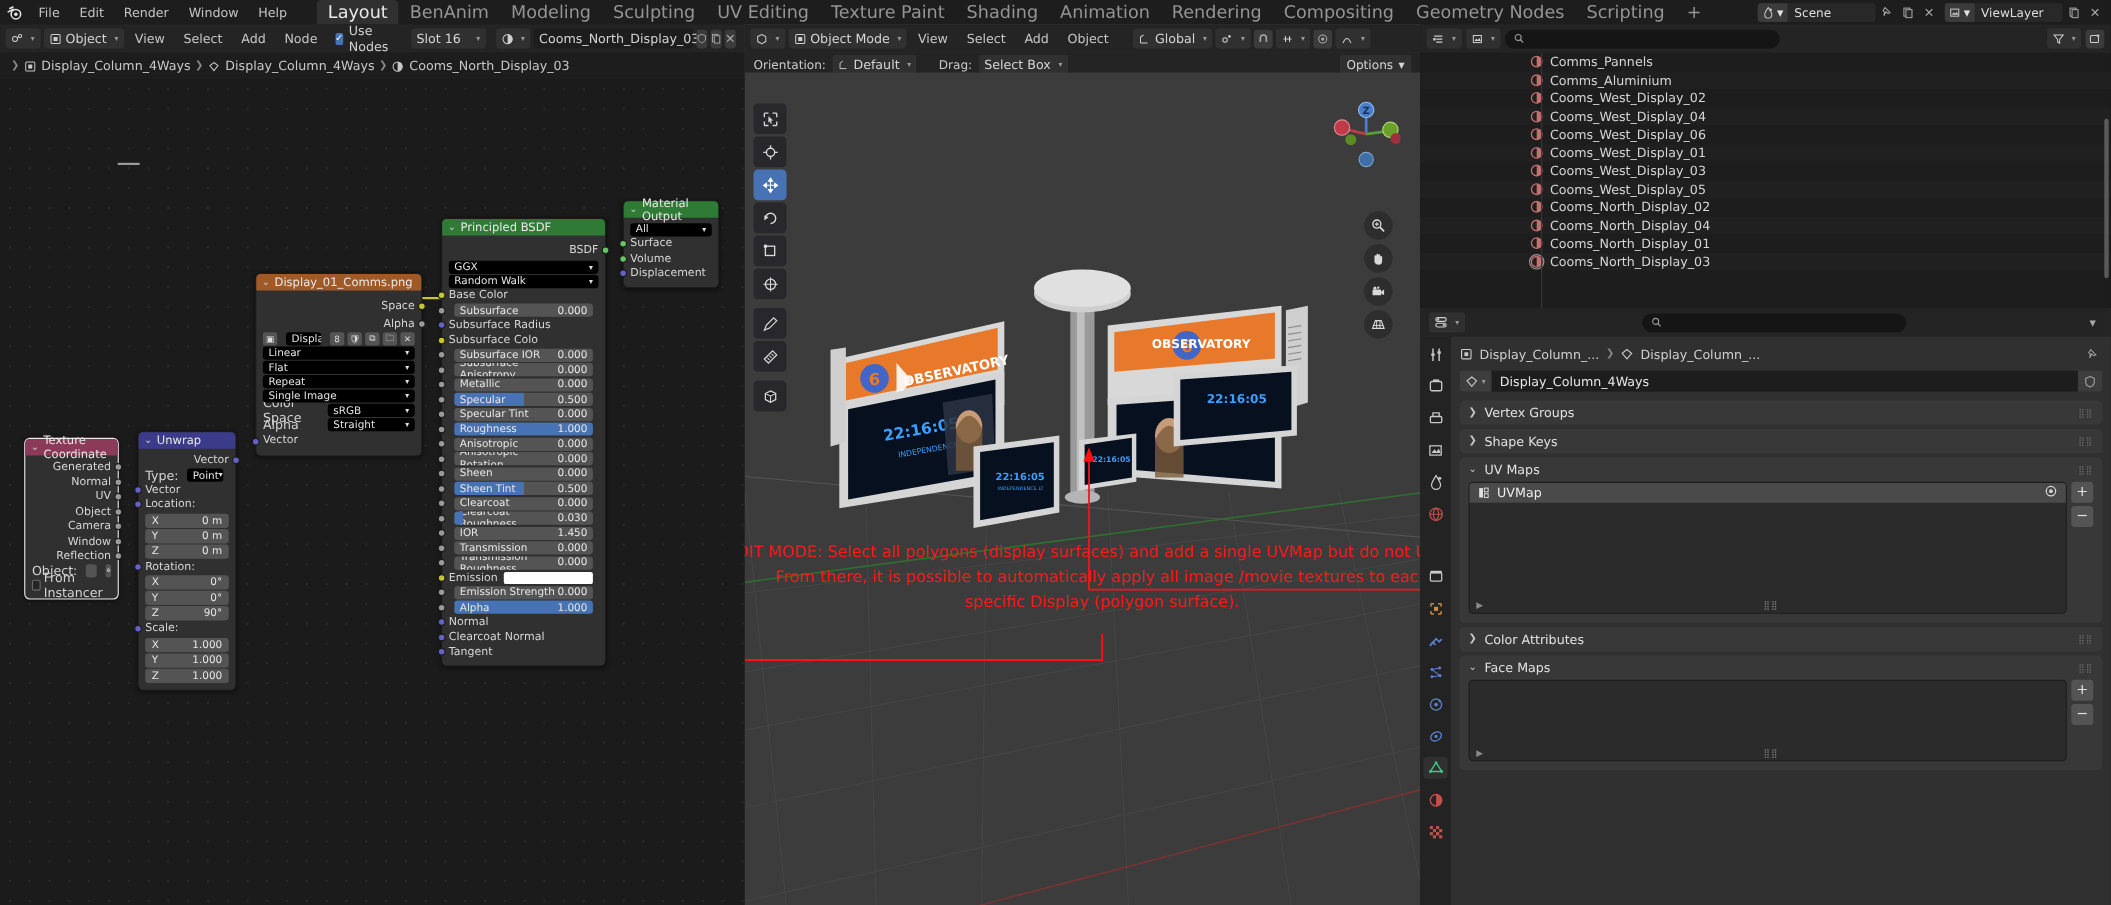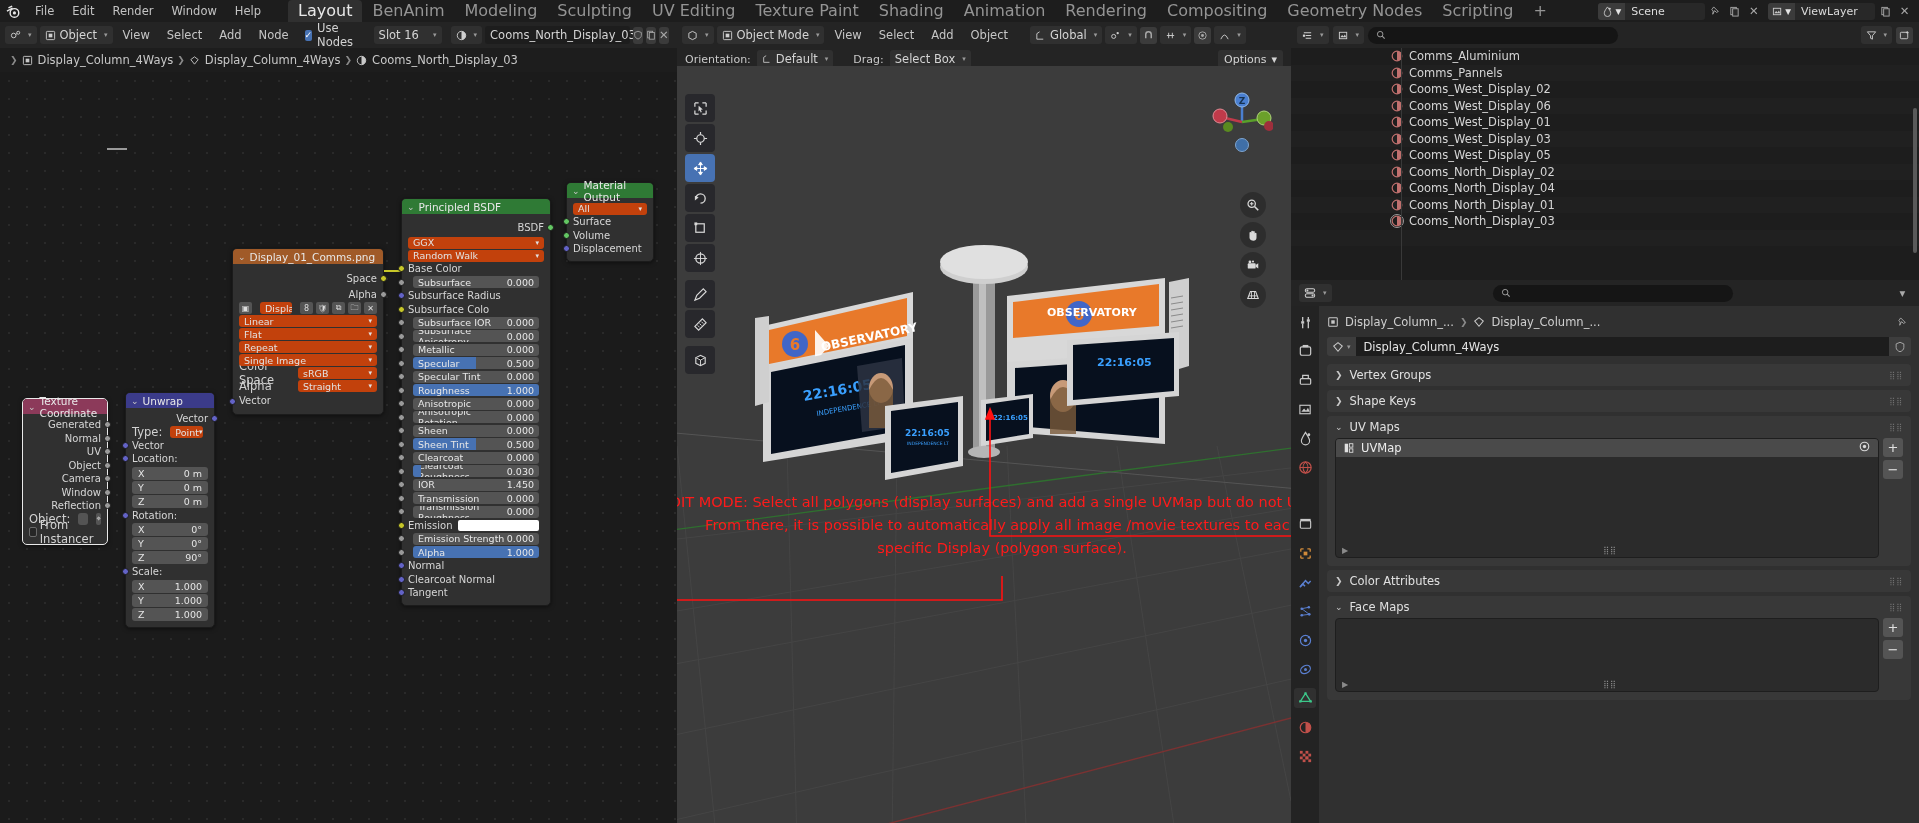--- a/index.html
+++ b/index.html
@@ -50,21 +50,21 @@
      font-size:10.5px; color:#e8e8e8; }
   .nbody{ padding:4px 0 5px 0; }
   .row{ height:13.5px; display:flex; align-items:center; font-size:10px; position:relative; padding:0 6px; }
   .rowlbl{ color:#d6d6d6; }
   .ctl{ height:12px; background:#545454; border-radius:3px; margin:0 5px; display:flex; align-items:center;
      justify-content:space-between; padding:0 5px; font-size:9.5px; color:#e2e2e2; flex:1; position:relative; overflow:hidden;}
   .ctl .vl{ color:#e7e7e7; }
   .ctl .vr{ color:#e7e7e7; }
   .ctl.fill{ background:#4772b3; }
   .ctl.partial:before{ content:""; position:absolute; left:0; top:0; bottom:0; width:6%; background:#4772b3; }
-  .ctl.sel-opt{ background:#c2410c; justify-content:flex-start; }
+  .ctl.sel-opt{ background:#000000; justify-content:flex-start; }
   .sock{ position:absolute; width:7px; height:7px; border-radius:50%; border:1px solid #1a1a1a; top:3px; }
   .sock.l{ left:-4px; } .sock.r{ right:-4px; }
   .s-yel{ background:#c7c729; } .s-gry{ background:#9a9a9a; } .s-pur{ background:#6363c7; }
   .s-grn{ background:#63c763; }
   .swatch{ flex:1; height:11px; background:#fff; border-radius:2px; margin:0 5px; }
   .tinyrow{ height:13px; display:flex; align-items:center; gap:3px; padding:0 6px; }
   .ibtn{ width:13px; height:12px; background:#545454; border-radius:2px; display:flex; align-items:center; justify-content:center; font-size:8px; color:#ddd; }
   .numrow{ height:13px; margin:1px 6px; background:#545454; border-radius:3px; display:flex; align-items:center; justify-content:space-between; padding:0 6px; font-size:9.5px; color:#e5e5e5; }
   .link{ position:absolute; height:2px; background:#c7c729; }
 
@@ -1029,35 +1029,42 @@
       </div>
     </div>
     <div class="out-list">
       <div class="out-tree-line" style="left:110px"></div>
       <div id="outliner-rows">
           <div class="out-row">
             <svg class="oicon" viewBox="0 0 14 14">
               <circle cx="7" cy="7" r="5.6" fill="none" stroke="#c0706e" stroke-width="1.4"></circle>
               <path d="M7 1.4 A5.6 5.6 0 0 1 7 12.6Z" fill="#c0706e"></path>
             </svg>
-            <span>Comms_Aluminium</span>
+            <span>Comms_Pannels</span>
           </div>
           <div class="out-row">
             <svg class="oicon" viewBox="0 0 14 14">
               <circle cx="7" cy="7" r="5.6" fill="none" stroke="#c0706e" stroke-width="1.4"></circle>
               <path d="M7 1.4 A5.6 5.6 0 0 1 7 12.6Z" fill="#c0706e"></path>
             </svg>
-            <span>Comms_Pannels</span>
+            <span>Comms_Aluminium</span>
           </div>
           <div class="out-row">
             <svg class="oicon" viewBox="0 0 14 14">
               <circle cx="7" cy="7" r="5.6" fill="none" stroke="#c0706e" stroke-width="1.4"></circle>
               <path d="M7 1.4 A5.6 5.6 0 0 1 7 12.6Z" fill="#c0706e"></path>
             </svg>
             <span>Cooms_West_Display_02</span>
+          </div>
+          <div class="out-row">
+            <svg class="oicon" viewBox="0 0 14 14">
+              <circle cx="7" cy="7" r="5.6" fill="none" stroke="#c0706e" stroke-width="1.4"></circle>
+              <path d="M7 1.4 A5.6 5.6 0 0 1 7 12.6Z" fill="#c0706e"></path>
+            </svg>
+            <span>Cooms_West_Display_04</span>
           </div>
           <div class="out-row">
             <svg class="oicon" viewBox="0 0 14 14">
               <circle cx="7" cy="7" r="5.6" fill="none" stroke="#c0706e" stroke-width="1.4"></circle>
               <path d="M7 1.4 A5.6 5.6 0 0 1 7 12.6Z" fill="#c0706e"></path>
             </svg>
             <span>Cooms_West_Display_06</span>
           </div>
           <div class="out-row">
             <svg class="oicon" viewBox="0 0 14 14">

